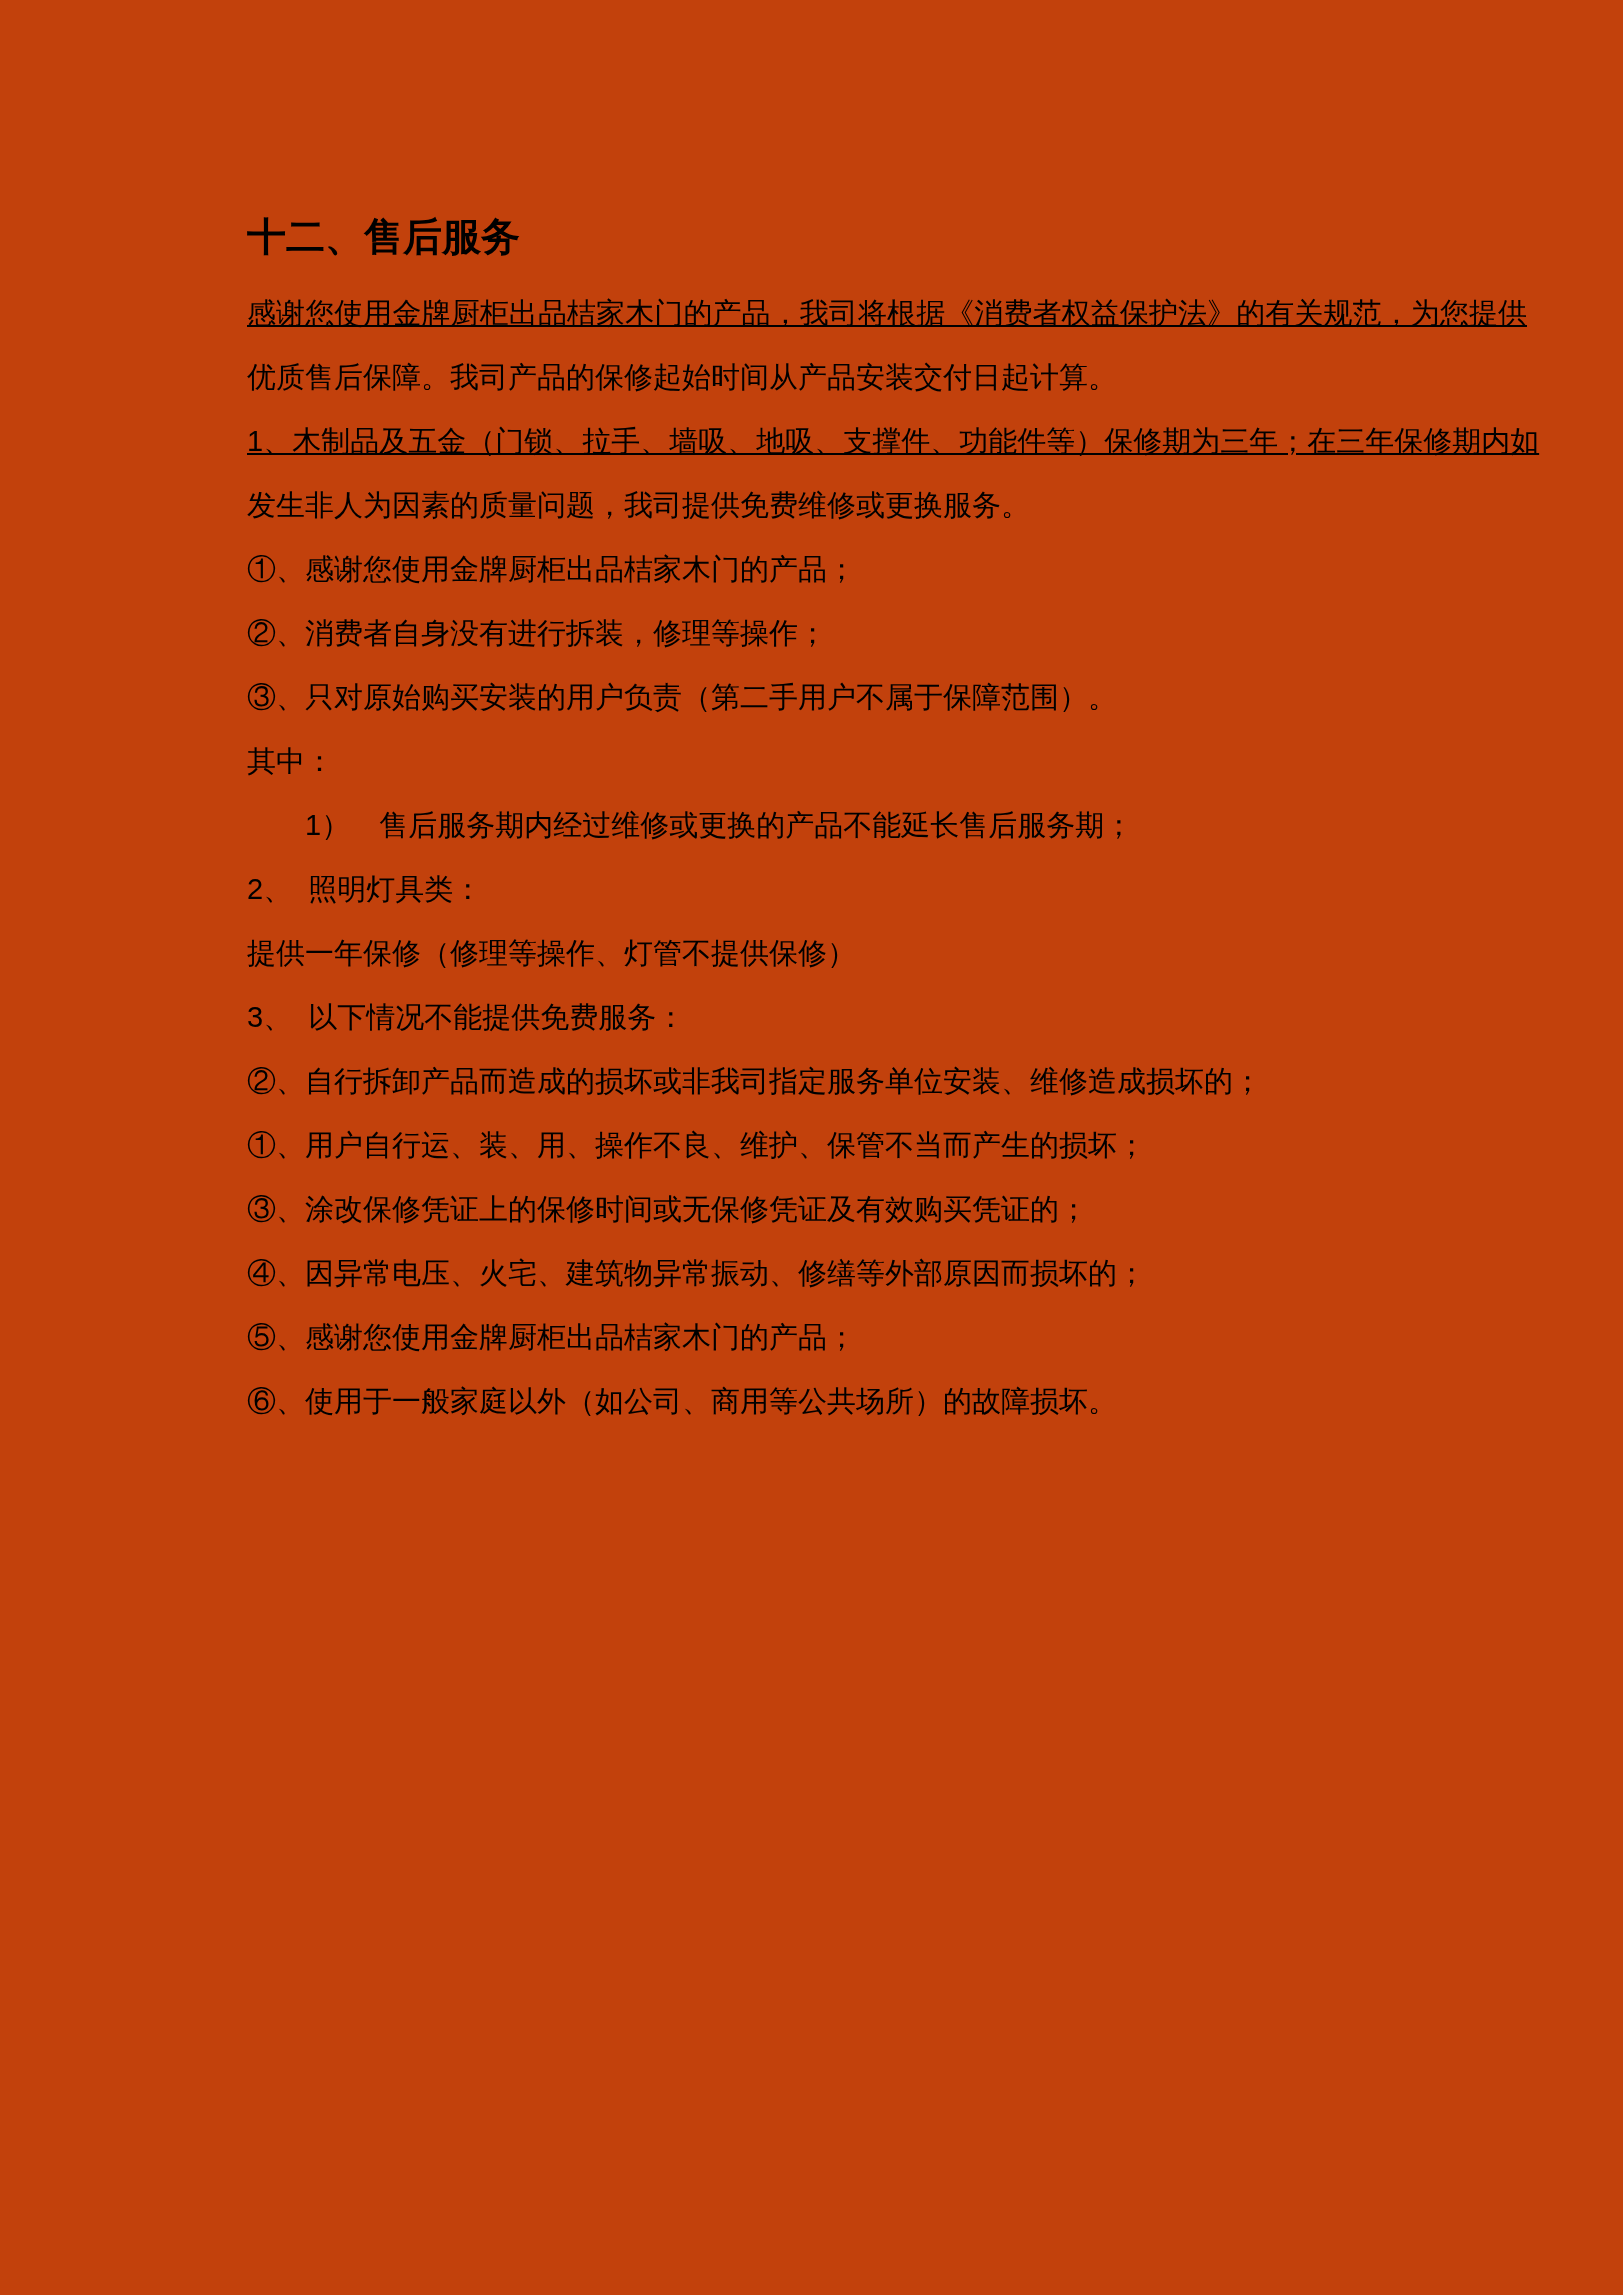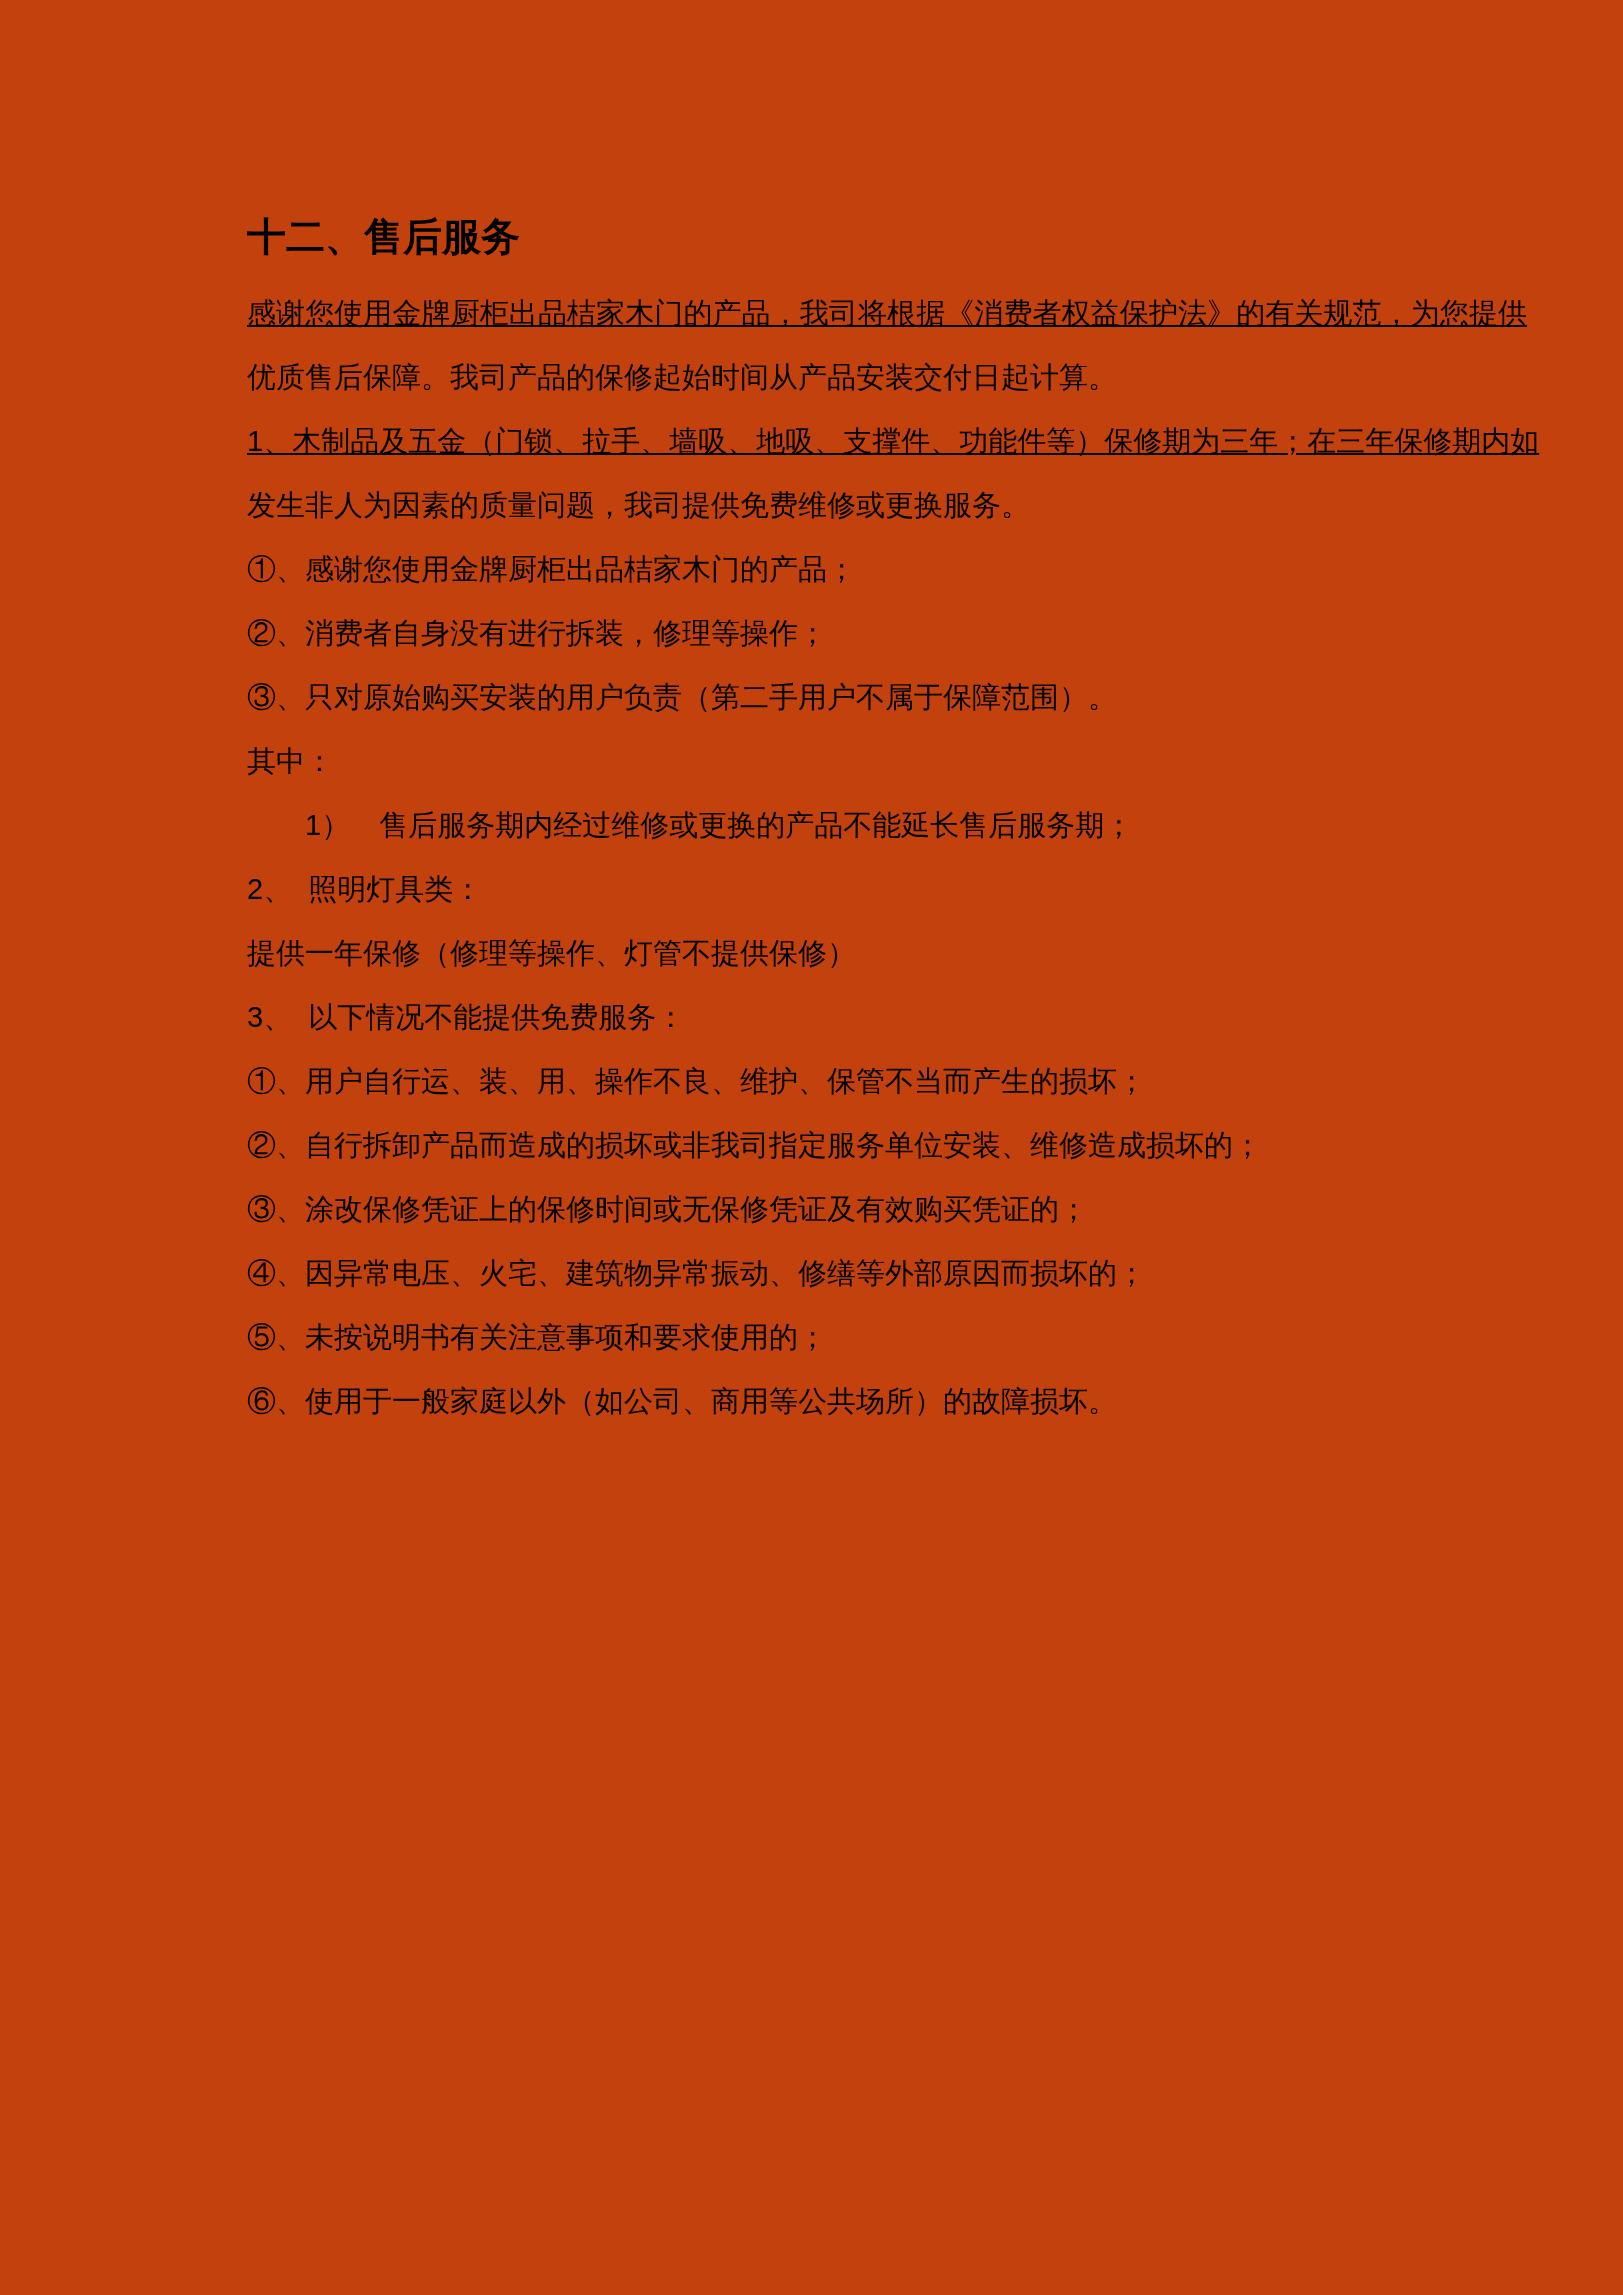--- a/index.html
+++ b/index.html
@@ -59,21 +59,21 @@
       <div class="line fill">1、木制品及五金（门锁、拉手、墙吸、地吸、支撑件、功能件等）保修期为三年；在三年保修期内如</div>
       <div class="line">发生非人为因素的质量问题，我司提供免费维修或更换服务。</div>
       <div class="line">①、感谢您使用金牌厨柜出品桔家木门的产品；</div>
       <div class="line">②、消费者自身没有进行拆装，修理等操作；</div>
       <div class="line">③、只对原始购买安装的用户负责（第二手用户不属于保障范围）。</div>
       <div class="line">其中：</div>
       <div class="line">　　1）　售后服务期内经过维修或更换的产品不能延长售后服务期；</div>
       <div class="line">2、  照明灯具类：</div>
       <div class="line">提供一年保修（修理等操作、灯管不提供保修）</div>
       <div class="line">3、  以下情况不能提供免费服务：</div>
+      <div class="line">②、自行拆卸产品而造成的损坏或非我司指定服务单位安装、维修造成损坏的；</div>
       <div class="line">①、用户自行运、装、用、操作不良、维护、保管不当而产生的损坏；</div>
-      <div class="line">②、自行拆卸产品而造成的损坏或非我司指定服务单位安装、维修造成损坏的；</div>
       <div class="line">③、涂改保修凭证上的保修时间或无保修凭证及有效购买凭证的；</div>
       <div class="line">④、因异常电压、火宅、建筑物异常振动、修缮等外部原因而损坏的；</div>
-      <div class="line">⑤、未按说明书有关注意事项和要求使用的；</div>
+      <div class="line">⑤、感谢您使用金牌厨柜出品桔家木门的产品；</div>
       <div class="line">⑥、使用于一般家庭以外（如公司、商用等公共场所）的故障损坏。</div>
     </div>
 </div>
 
 
 </body></html>

